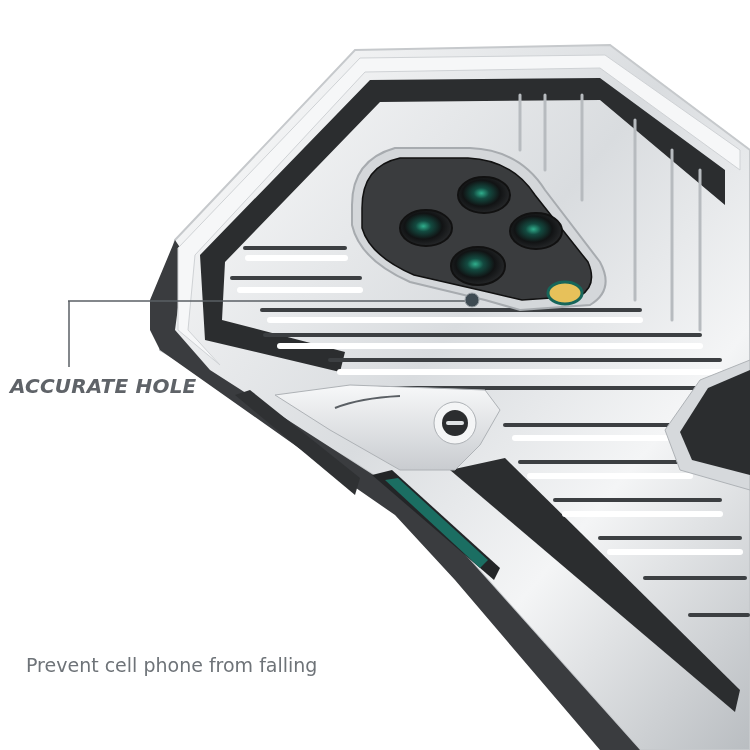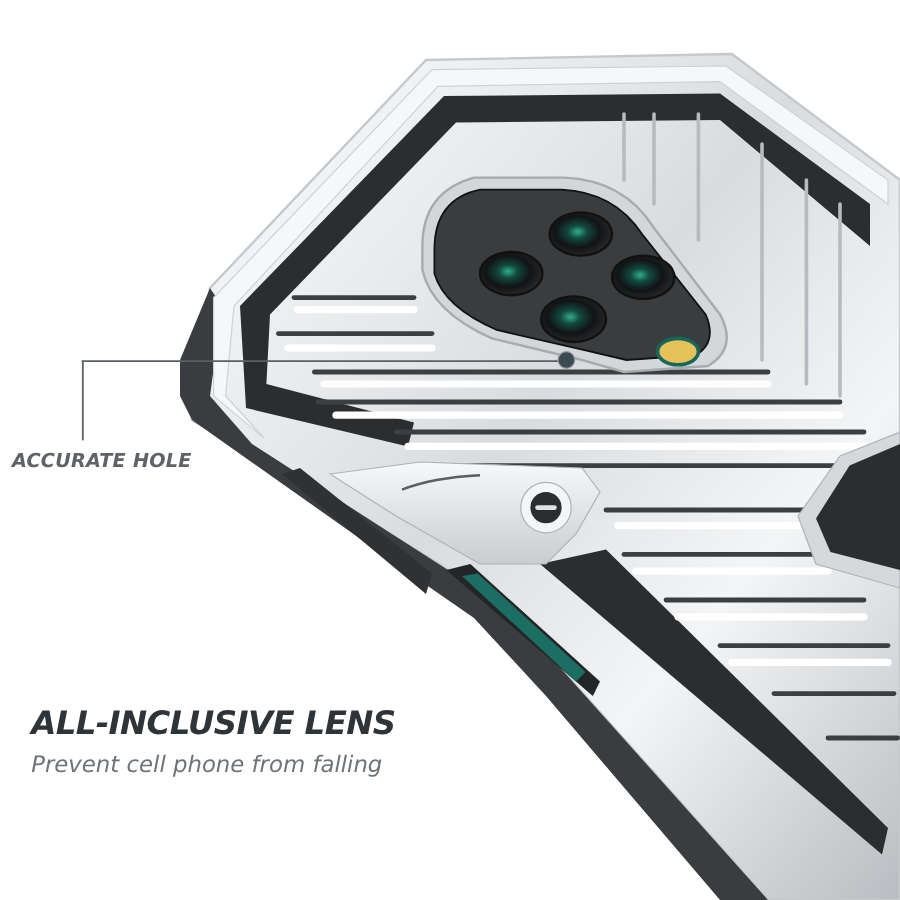--- a/index.html
+++ b/index.html
@@ -1,30 +1,30 @@
 <!DOCTYPE html>
 <html><head>
   <meta charset="utf-8">
   <style>
     html, body { margin: 0; padding: 0; }
     body { width: 750px; height: 750px; background: #ffffff; position: relative; overflow: hidden; font-family: "DejaVu Sans", sans-serif; }
     .scene { position: absolute; left: 0; top: 0; width: 750px; height: 750px; }
     .callout-label {
       position: absolute; left: 10px; top: 374px;
       font-family: "DejaVu Sans", sans-serif; font-weight: bold; font-style: italic;
-      font-size: 16px; color: #5f6368; letter-spacing: 0.2px;
+      font-size: 20px; color: #5f6368; letter-spacing: 0.2px;
     }
     .headline {
       position: absolute; left: 26px; top: 588px;
       font-family: "DejaVu Sans", sans-serif; font-weight: bold; font-style: italic;
       font-size: 27px; line-height: 31px; color: #2f3439; letter-spacing: -0.5px;
     }
     .subline {
-      position: absolute; left: 26px; top: 626px;
-      font-family: "DejaVu Sans", sans-serif; font-size: 19px; color: #6e7378; font-style: italic;
+      position: absolute; left: 26px; top: 654px;
+      font-family: "DejaVu Sans", sans-serif; font-size: 19px; color: #6e7378;
     }
   </style>
 </head>
 <body>
 
 <svg class="scene" viewBox="0 0 750 750" xmlns="http://www.w3.org/2000/svg">
   <defs>
     <linearGradient id="chrome" x1="0" y1="0" x2="1" y2="1">
       <stop offset="0" stop-color="#ffffff"></stop>
       <stop offset="0.45" stop-color="#d9dcdf"></stop>
@@ -125,16 +125,15 @@
   <g>
     <line x1="68" y1="301" x2="470" y2="301" stroke="#5a5f64" stroke-width="1.5"></line>
     <line x1="69" y1="301" x2="69" y2="367" stroke="#5a5f64" stroke-width="1.5"></line>
     <circle cx="472" cy="300" r="7" fill="#3e4a52" stroke="#9aa0a5" stroke-width="1"></circle>
   </g>
 </svg>
 
 <div class="callout-label">ACCURATE HOLE</div>
 
 <div class="headline">
-  <div>ALL-INCLUSIVE LENS</div>
 </div>
 
 <div class="subline">Prevent cell phone from falling</div>
 
 </body></html>

